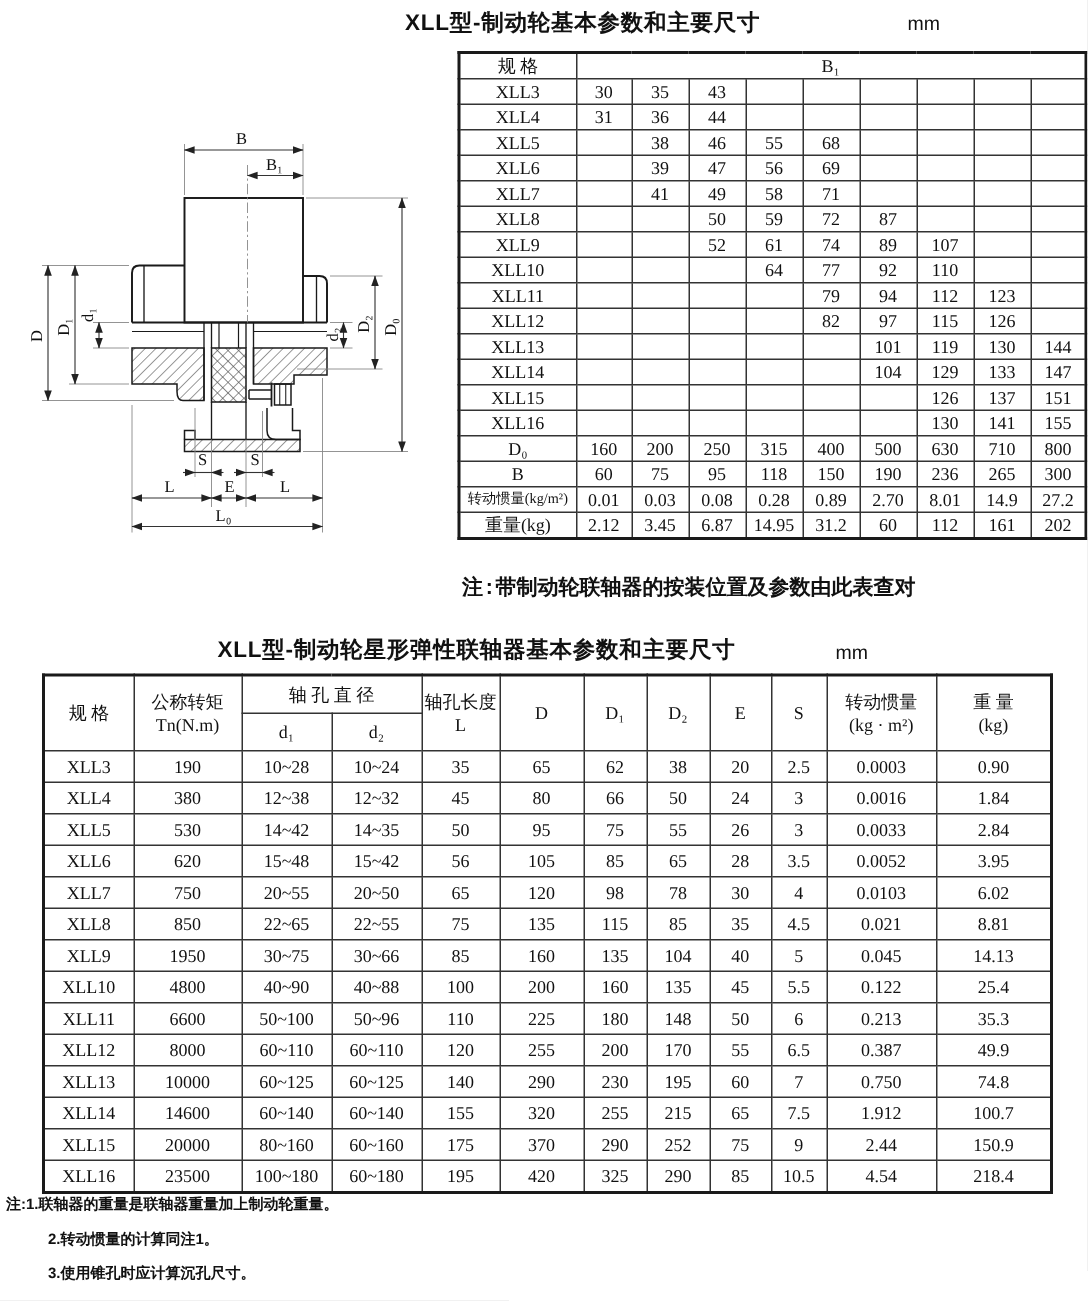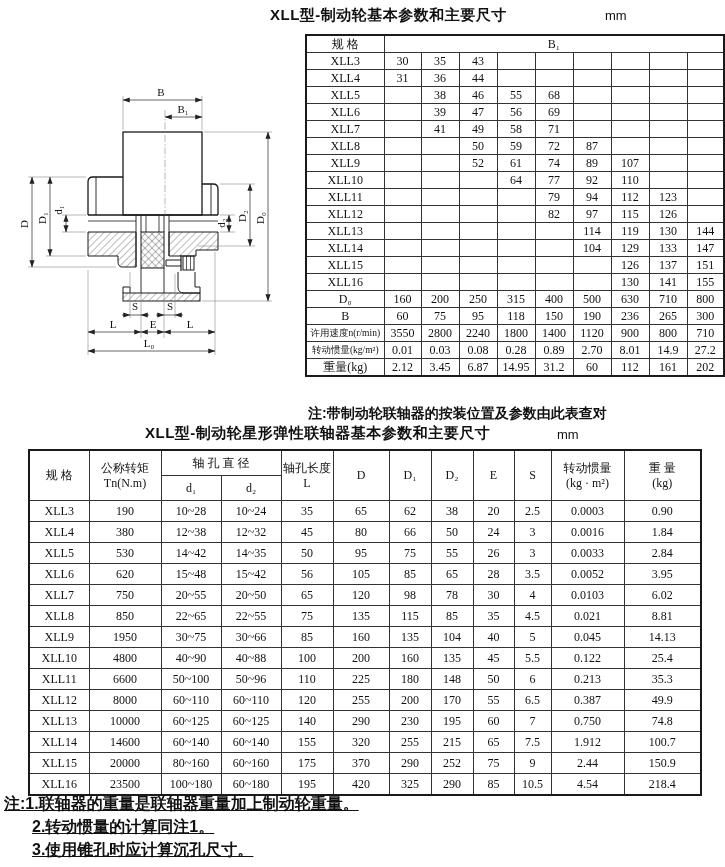--- a/index.html
+++ b/index.html
@@ -2,21 +2,21 @@
 <html><head>
 <meta charset="utf-8">
 <style>
   html,body{margin:0;padding:0;background:#e8e8e8;}
   .page{position:relative;width:725px;height:867px;background:#ffffff;overflow:hidden;
         font-family:"Liberation Sans","DejaVu Sans",sans-serif;color:#111;}
   .abs{position:absolute;}
   .title{font-weight:bold;font-size:15px;letter-spacing:0.5px;white-space:nowrap;}
   .unit{font-size:13px;font-weight:normal;text-align:center;}
   .note{font-weight:bold;font-size:14px;white-space:nowrap;}
-  .notes-block div{font-weight:bold;font-size:16px;line-height:23px;white-space:nowrap;text-decoration:underline;}
+  .notes-block div{font-weight:bold;font-size:10px;line-height:23px;white-space:nowrap;}
   .notes-block div.ind{padding-left:28px;}
 
   table.dtable{border-collapse:collapse;table-layout:fixed;border:2px solid #1a1a1a;background:#fff;}
   table.dtable td{border:1px solid #333;text-align:center;vertical-align:middle;padding:0;
         overflow:hidden;white-space:nowrap;
         font-family:"Liberation Serif","DejaVu Serif",serif;font-size:12px;color:#111;}
   #t1{left:305px;top:34px;width:418px;}
   #t1 td{height:16px;line-height:15px;}
   #t1 td.lbl{font-size:12px;}
   #t1 td.lbl.sm{font-size:9.5px;}
@@ -296,21 +296,21 @@
           <td>126</td>
           <td></td>
         </tr>
         <tr>
           <td class="lbl">XLL13</td>
           <td></td>
           <td></td>
           <td></td>
           <td></td>
           <td></td>
-          <td>114</td>
+          <td>101</td>
           <td>119</td>
           <td>130</td>
           <td>144</td>
         </tr>
         <tr>
           <td class="lbl">XLL14</td>
           <td></td>
           <td></td>
           <td></td>
           <td></td>
@@ -362,32 +362,20 @@
           <td>75</td>
           <td>95</td>
           <td>118</td>
           <td>150</td>
           <td>190</td>
           <td>236</td>
           <td>265</td>
           <td>300</td>
         </tr>
         <tr>
-          <td class="lbl sm">许用速度n(r/min)</td>
-          <td>3550</td>
-          <td>2800</td>
-          <td>2240</td>
-          <td>1800</td>
-          <td>1400</td>
-          <td>1120</td>
-          <td>900</td>
-          <td>800</td>
-          <td>710</td>
-        </tr>
-        <tr>
           <td class="lbl sm">转动惯量(kg/m²)</td>
           <td>0.01</td>
           <td>0.03</td>
           <td>0.08</td>
           <td>0.28</td>
           <td>0.89</td>
           <td>2.70</td>
           <td>8.01</td>
           <td>14.9</td>
           <td>27.2</td>
@@ -400,21 +388,21 @@
           <td>14.95</td>
           <td>31.2</td>
           <td>60</td>
           <td>112</td>
           <td>161</td>
           <td>202</td>
         </tr>
       </tbody>
   </table>
 
-  <div class="abs note" style="left:308px;top:405px;">注:带制动轮联轴器的按装位置及参数由此表查对</div>
+  <div class="abs note" style="left:308px;top:383px;font-family:Liberation Mono, monospace;">注:带制动轮联轴器的按装位置及参数由此表查对</div>
 
   <div class="abs title" style="left:145px;top:424px;">XLL型-制动轮星形弹性联轴器基本参数和主要尺寸</div>
   <div class="abs unit" style="left:557px;top:427px;">mm</div>
 
   <table id="t2" class="abs dtable">
     <colgroup>
       <col style="width:60px">
         <col style="width:72px">
         <col style="width:60px">
         <col style="width:60px">

